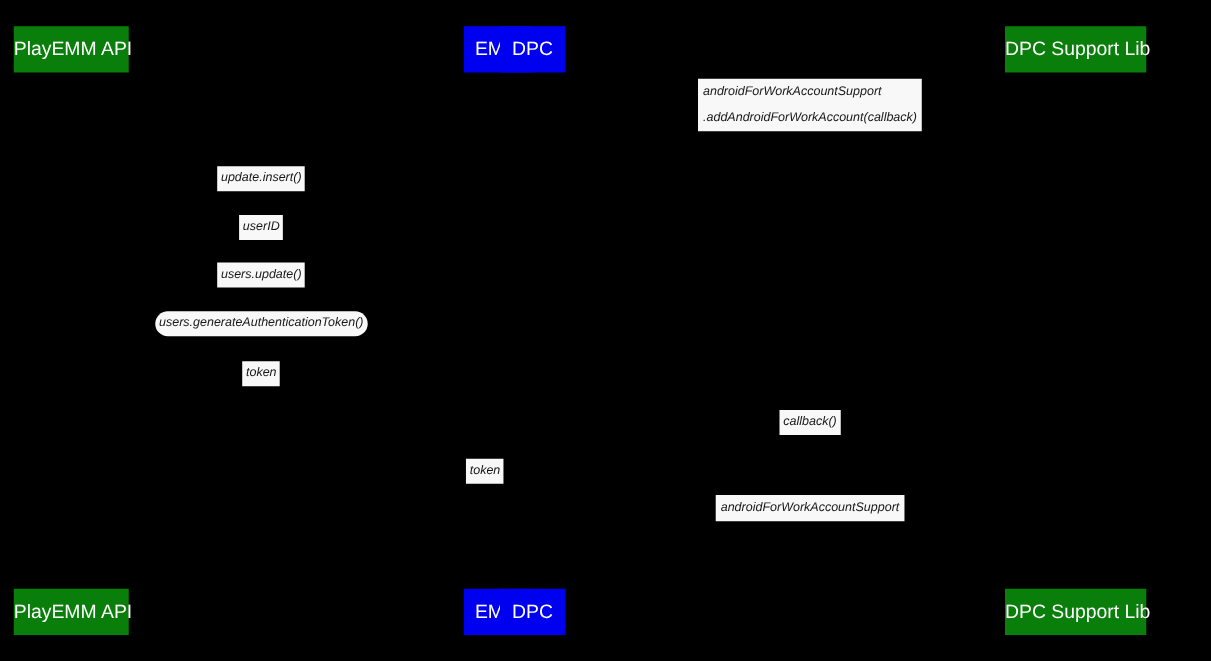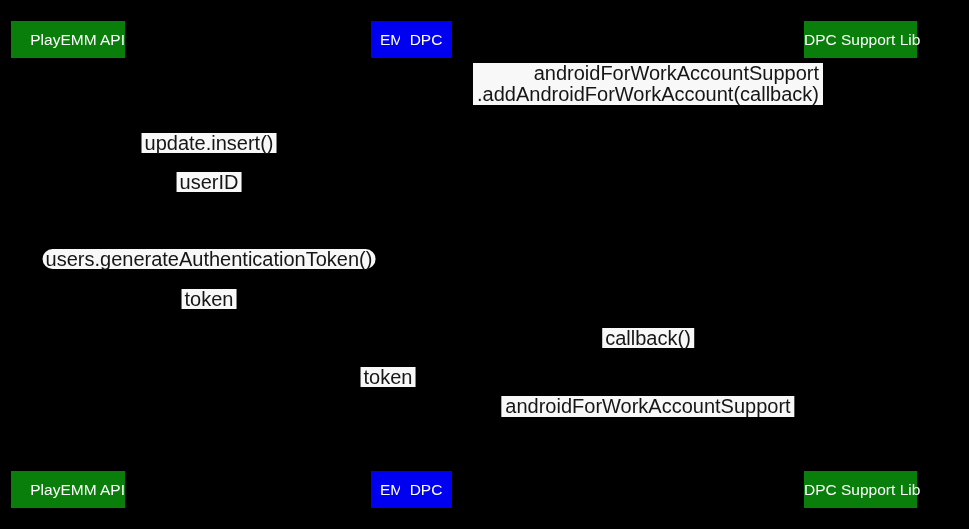--- a/index.html
+++ b/index.html
@@ -24,21 +24,21 @@
     text-align: center;
     color: var(--actor-text, #fff);
     font-size: 15.5px;
     box-sizing: border-box;
     white-space: nowrap;
   }
   .actor.green { background: var(--actor-green, #0a7e0a); }
   .actor.blue  { background: var(--actor-blue, #0000f0); }
   .row-top    { top: 21px; }
   .row-bottom { top: 471px; }
-  .a-playemm     { left: 11px;  width: 114px; text-align: right; }
+  .a-playemm     { left: 11px;  width: 92px; }
   .a-emm         { left: 324px; width: 54px; margin-left: 47px;  }
   .a-dpc         { left: 400px; width: 52px;  }
   .a-dpcsupport  { left: 804px; width: 113px; }
 
   
   .lifeline {
     position: absolute;
     top: 58px;
     height: 413px;
     width: 1px;
@@ -48,25 +48,26 @@
   .l-emm        { left: 350px; }
   .l-dpc        { left: 424px; }
   .l-dpcsupport { left: 871px; }
 
   
   .msg {
     position: absolute;
     transform: translateX(-50%);
     background: var(--label-bg, #f8f8f8);
     color: var(--label-text, #161616);
-    font-size: 20px;
+    font-size: 10px;
     line-height: 20px;
     padding: 0 3px;
     white-space: nowrap;
-    text-align: right;
+    text-align: left;
+    font-style: italic;
   }
   .msg.two { line-height: 21px; padding: 0 4px; }
 
   .m-ensure        { left: 648px; top: 63px;  }
   .m-users-insert  { left: 209px; top: 133px; }
   .m-userid        { left: 209px; top: 172px; }
   .m-users-update  { left: 209px; top: 210px; }
   .m-generate      { left: 209px; top: 249px; border-radius: 10px; }
   .m-token-return  { left: 209px; top: 289px; }
   .m-callback      { left: 648px; top: 328px; }
@@ -88,20 +89,21 @@
   <div class="actor blue row-top a-dpc">DPC</div>
   <div class="actor green row-top a-dpcsupport">DPC Support Lib</div>
 
   <div class="msg two m-ensure">
     <div>androidForWorkAccountSupport</div>
     <div>.addAndroidForWorkAccount(callback)</div>
   </div>
 
   <div class="msg m-users-insert">update.insert()</div>
   <div class="msg m-userid">userID</div>
+  <div class="msg m-users-update">users.update()</div>
   <div class="msg m-generate">users.generateAuthenticationToken()</div>
   <div class="msg m-token-return">token</div>
   <div class="msg m-callback">callback()</div>
   <div class="msg m-token-forward">token</div>
 
   <div class="msg two m-add-account">
     <div>androidForWorkAccountSupport</div>
   </div>
 
   <div class="actor green row-bottom a-playemm">PlayEMM API</div>

